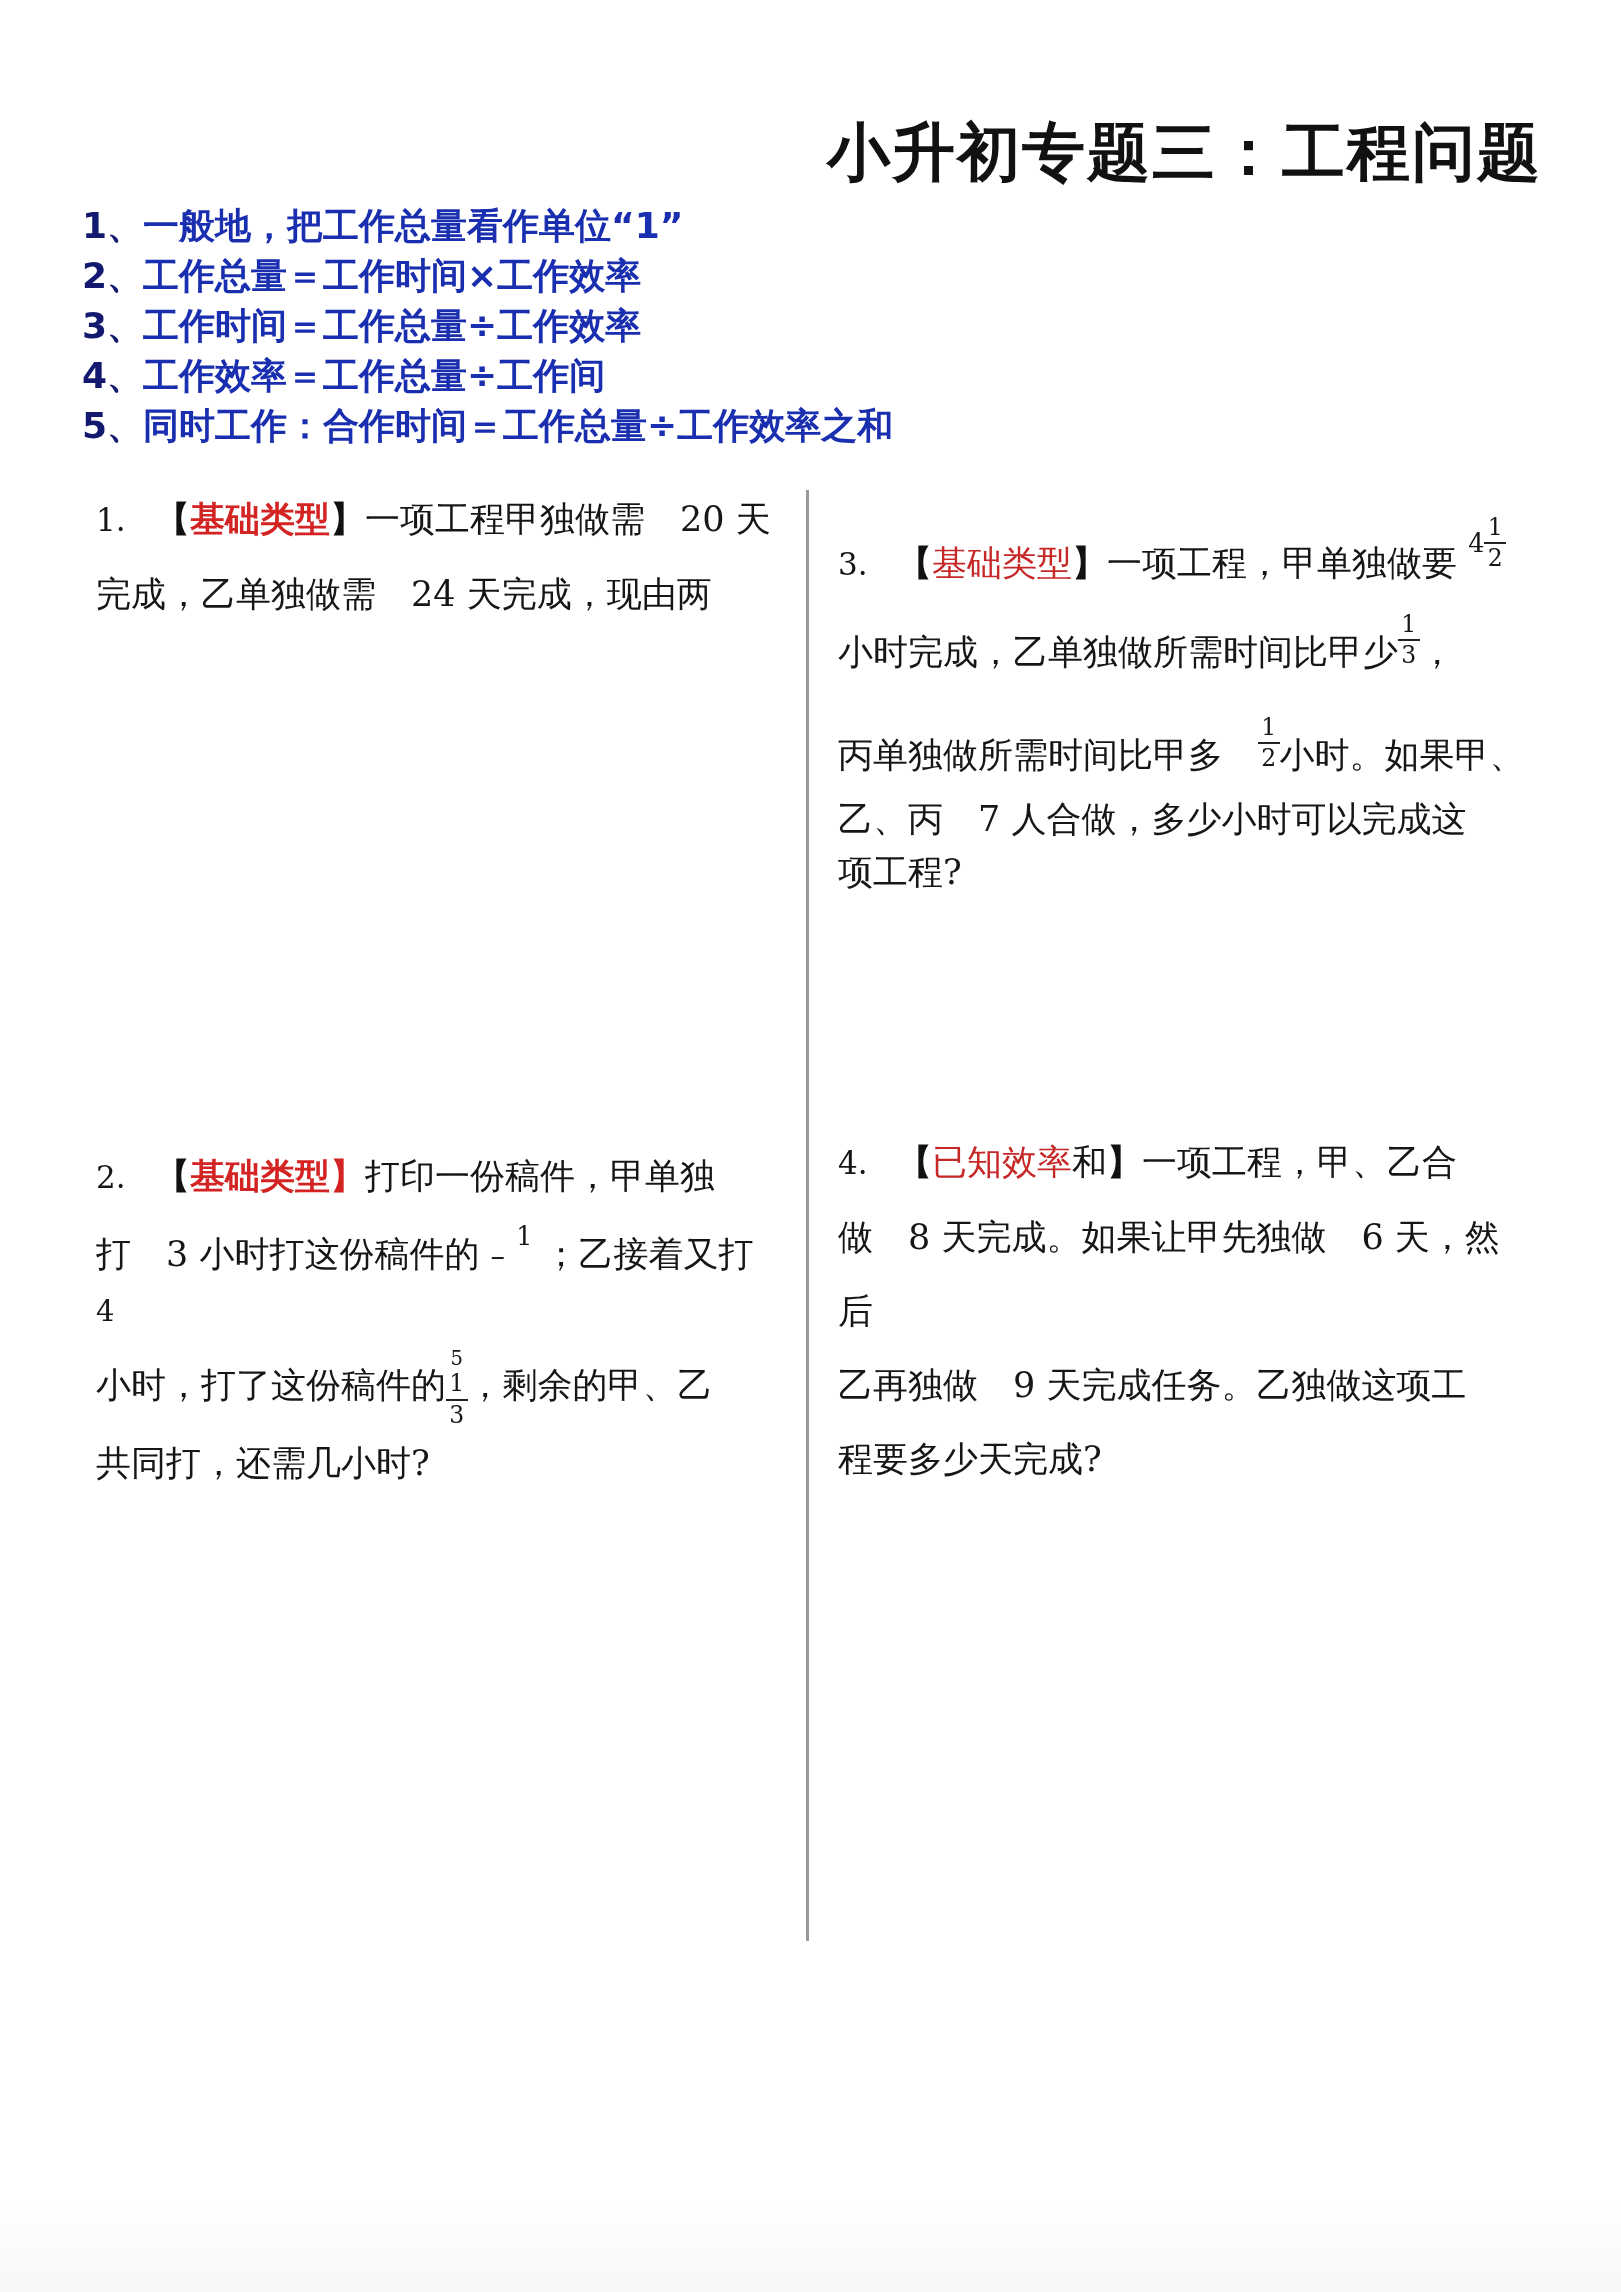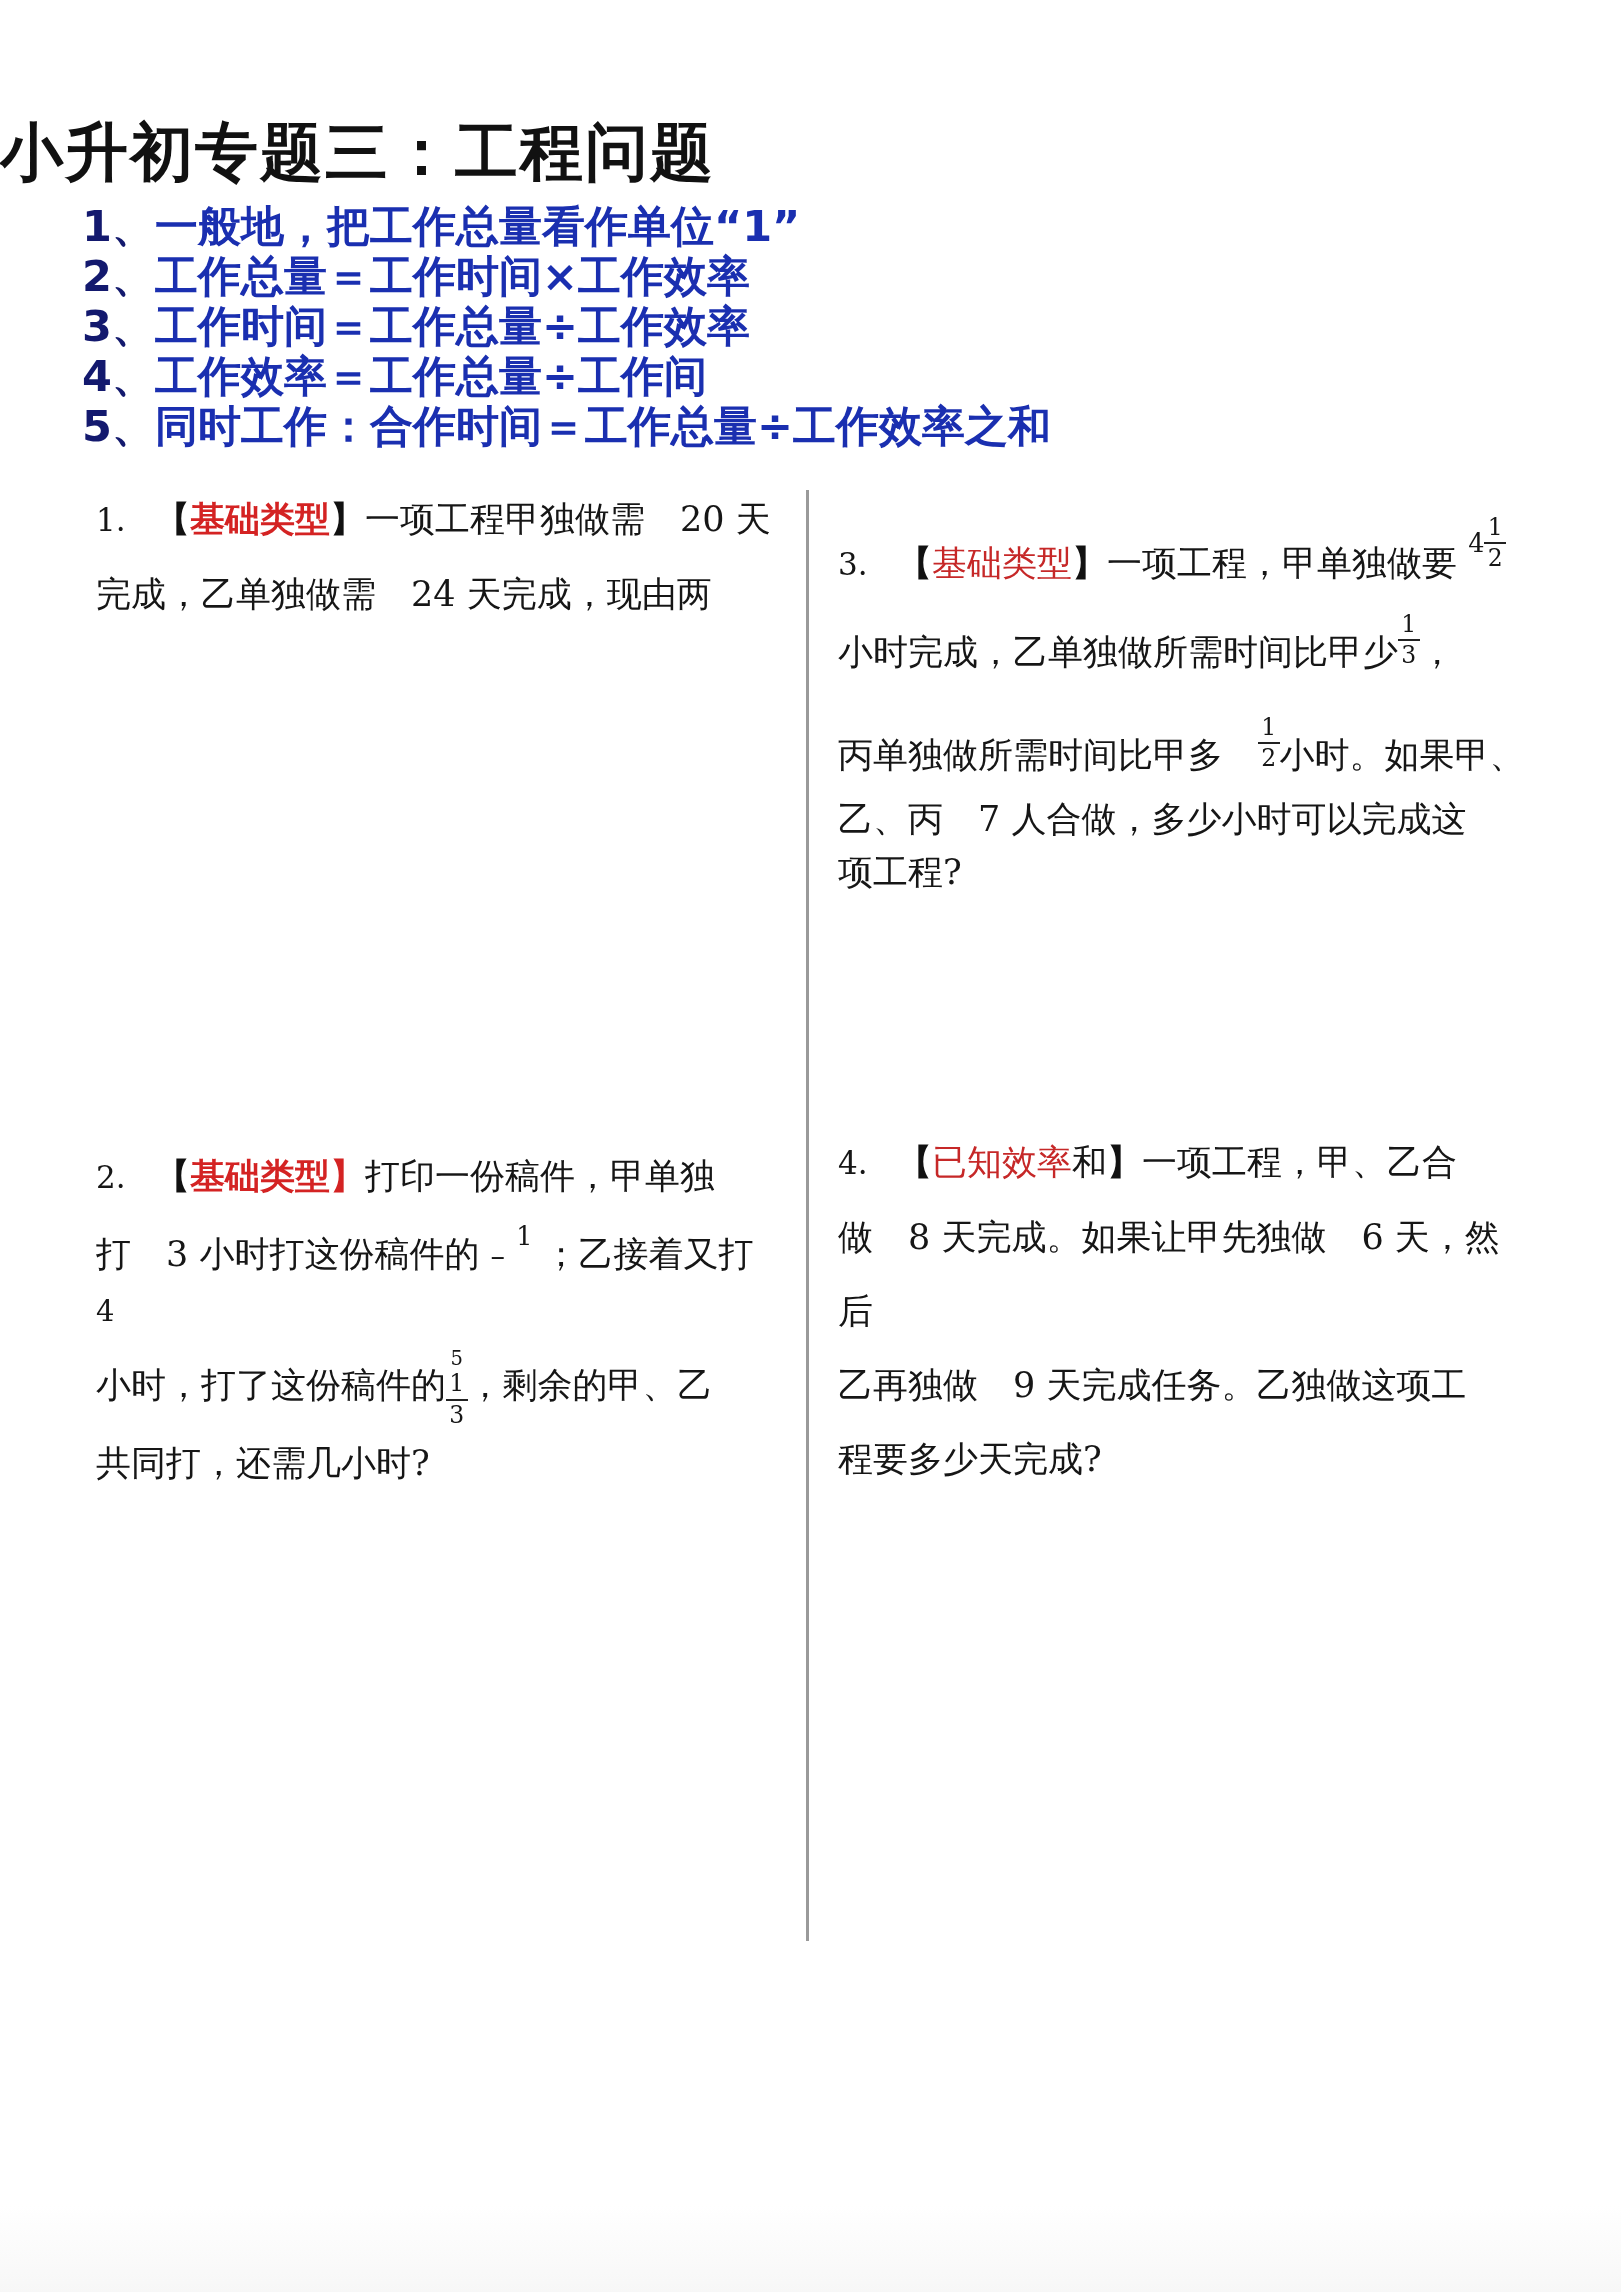--- a/index.html
+++ b/index.html
@@ -2,28 +2,28 @@
 <html><head>
 <meta charset="utf-8">
 <style>
   html, body { margin: 0; padding: 0; background: #ffffff; }
   body {
     width: 1621px; height: 2293px; position: relative; overflow: hidden;
     font-family: "DejaVu Serif", "Liberation Serif", serif;
     color: #111111;
   }
   .title {
-    position: absolute; left: 0; top: 110px; width: 1542px; text-align: left;
+    position: absolute; left: 0; top: 110px; width: 1542px; text-align: right;
     font-family: "DejaVu Sans", "Liberation Sans", sans-serif;
     font-weight: bold; font-size: 63px; letter-spacing: 2px; color: #111;
   }
   .formulas {
     position: absolute; left: 82px; top: 201px;
     font-family: "DejaVu Sans", "Liberation Sans", sans-serif;
-    font-weight: bold; font-size: 43px; color: #1a2fb0; line-height: 50px;
+    font-weight: bold; font-size: 36px; color: #1a2fb0; line-height: 50px;
   }
   .formulas .num { color: #13196e; }
   .divider {
     position: absolute; left: 806px; top: 490px; width: 2.9px; height: 1451px;
     background: #9a9a9a;
   }
   .problem {
     position: absolute; font-size: 35px; line-height: 74px; color: #161616;
   }
   .p1 { left: 96px; top: 482px; width: 698px; }

